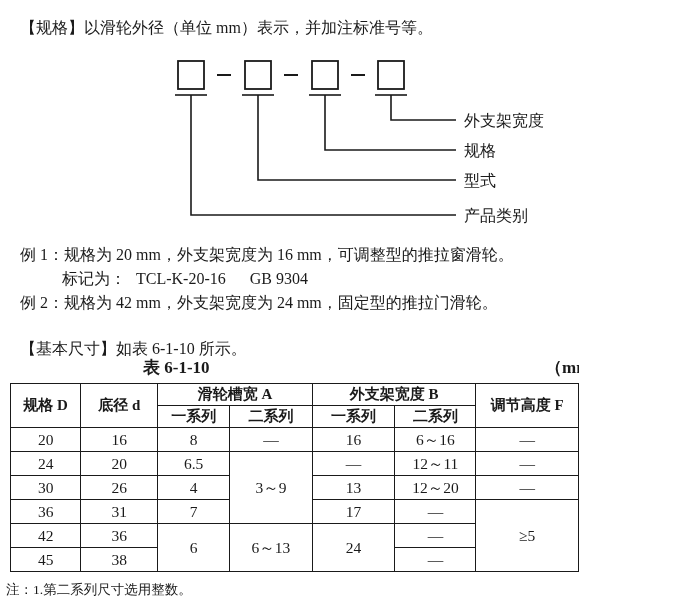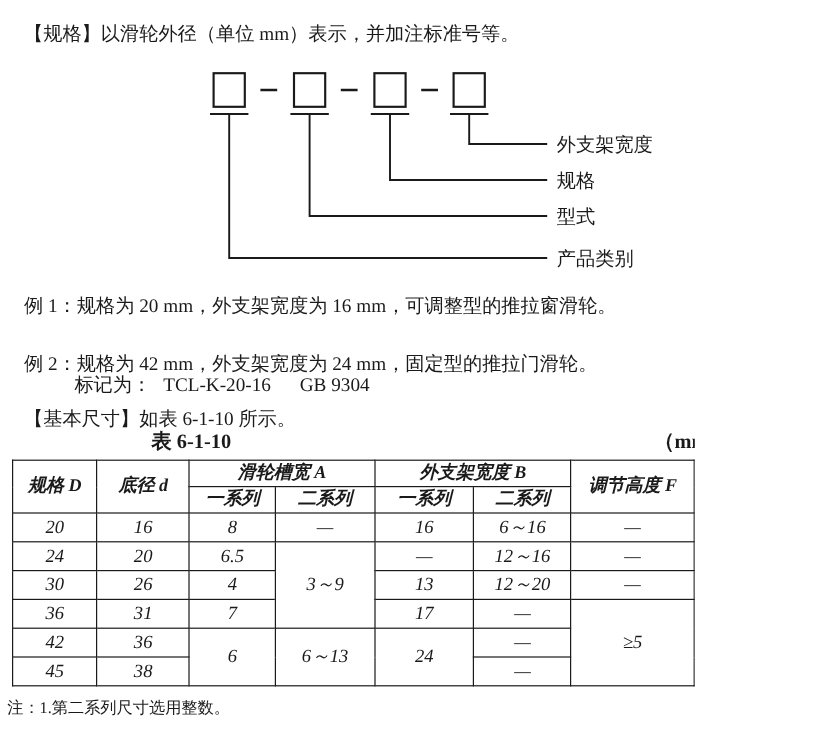--- a/index.html
+++ b/index.html
@@ -1,33 +1,33 @@
 <!DOCTYPE html>
 <html><head>
 <meta charset="utf-8">
 <style>
   html,body{margin:0;padding:0;background:#fff;}
   .page{position:relative;width:579px;height:609px;background:#ffffff;
         font-family:"Liberation Serif","DejaVu Serif",serif;color:#1a1a1a;overflow:hidden;}
   .para{position:absolute;font-size:16px;white-space:nowrap;}
-  .markline{position:absolute;font-size:16px;white-space:nowrap;margin-top:42px;}
+  .markline{position:absolute;font-size:16px;white-space:nowrap;}
   .markline .code{margin-left:10px;}
   .markline .std{margin-left:24px;}
   
   .diagram{position:absolute;left:0;top:55px;width:698px;height:178px;}
   .diagram svg{position:absolute;left:0;top:0;}
   .dlabel{position:absolute;left:464px;font-size:16px;white-space:nowrap;}
   
   .ttitle{position:absolute;top:356px;left:0;width:698px;height:24px;font-weight:bold;font-size:17px;}
   .ttitle span{position:absolute;white-space:nowrap;}
-  .ttitle .t-prefix{left:126px;}
+  .ttitle .t-prefix{left:143px;}
   .ttitle .t-main{left:232px;}
   .ttitle .t-unit{left:545px;}
   
-  table.dim{position:absolute;left:10px;top:383px;border-collapse:collapse;table-layout:fixed;font-style:italic;}
+  table.dim{position:absolute;left:10px;top:383px;border-collapse:collapse;table-layout:fixed;}
   table.dim td{border:1.5px solid #1a1a1a;text-align:center;vertical-align:middle;
                font-size:15.5px;padding:0;height:23px;line-height:1.1;}
   table.dim tr.hrow td{font-weight:bold;font-size:15px;height:21px;}
   .note{position:absolute;left:6px;top:581px;font-size:13.5px;white-space:nowrap;}
 </style>
 </head>
 <body>
 
 <div class="page">
 
@@ -109,21 +109,21 @@
       <td>16</td>
       <td>6～16</td>
       <td>—</td>
     </tr>
     <tr>
       <td>24</td>
       <td>20</td>
       <td>6.5</td>
       <td rowspan="3">3～9</td>
       <td>—</td>
-      <td>12～16</td>
+      <td>12～11</td>
       <td>—</td>
     </tr>
     <tr>
       <td>30</td>
       <td>26</td>
       <td>4</td>
       <td>13</td>
       <td>12～20</td>
       <td>—</td>
     </tr>

